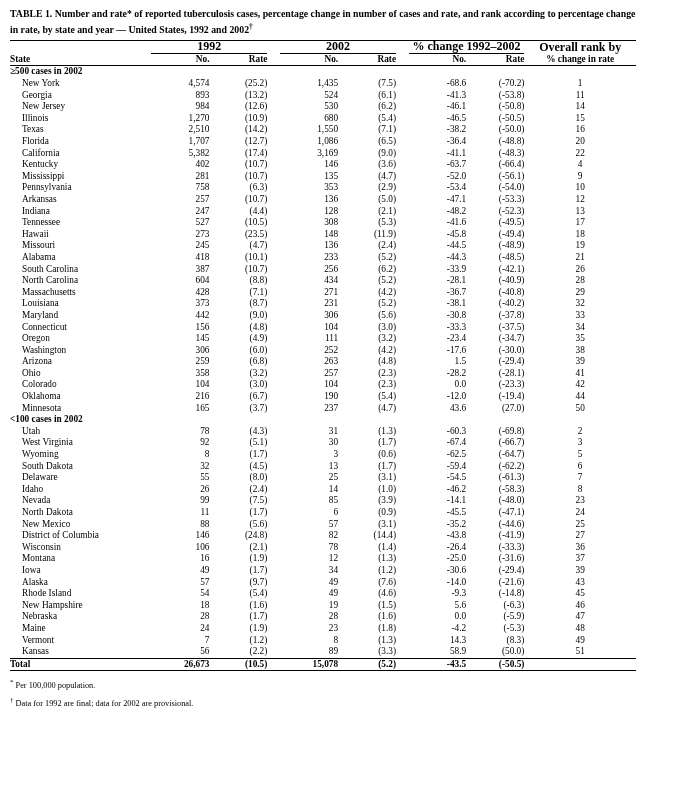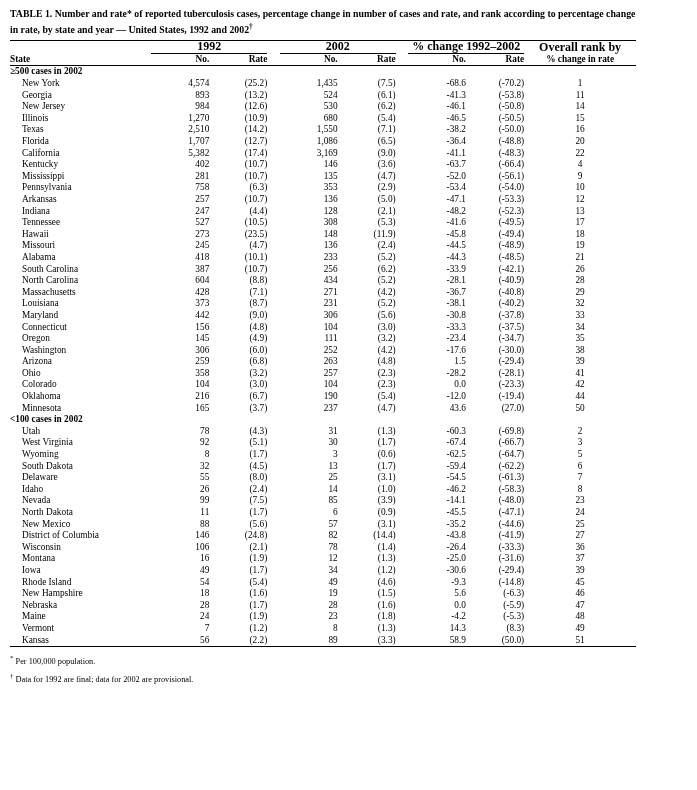--- a/index.html
+++ b/index.html
@@ -651,20 +651,32 @@
           <td class="rate">(1.7)</td>
           <td></td>
           <td class="num">34</td>
           <td class="rate">(1.2)</td>
           <td></td>
           <td class="num">-30.6</td>
           <td class="rate">(-29.4)</td>
           <td class="rank">39</td>
         </tr>
         <tr class="row">
+          <td class="state-col"><span class="state-name">Alaska</span></td>
+          <td class="num">57</td>
+          <td class="rate">(9.7)</td>
+          <td></td>
+          <td class="num">49</td>
+          <td class="rate">(7.6)</td>
+          <td></td>
+          <td class="num">-14.0</td>
+          <td class="rate">(-21.6)</td>
+          <td class="rank">43</td>
+        </tr>
+        <tr class="row">
           <td class="state-col"><span class="state-name">Rhode Island</span></td>
           <td class="num">54</td>
           <td class="rate">(5.4)</td>
           <td></td>
           <td class="num">49</td>
           <td class="rate">(4.6)</td>
           <td></td>
           <td class="num">-9.3</td>
           <td class="rate">(-14.8)</td>
           <td class="rank">45</td>
@@ -721,20 +733,32 @@
           <td class="state-col"><span class="state-name">Kansas</span></td>
           <td class="num">56</td>
           <td class="rate">(2.2)</td>
           <td></td>
           <td class="num">89</td>
           <td class="rate">(3.3)</td>
           <td></td>
           <td class="num">58.9</td>
           <td class="rate">(50.0)</td>
           <td class="rank">51</td>
+        </tr>
+        <tr class="total">
+          <td class="state-col rule-thin">Total</td>
+          <td class="num rule-thin">26,673</td>
+          <td class="rate rule-thin">(10.5)</td>
+          <td class="rule-thin"></td>
+          <td class="num rule-thin">15,078</td>
+          <td class="rate rule-thin">(5.2)</td>
+          <td class="rule-thin"></td>
+          <td class="num rule-thin">-43.5</td>
+          <td class="rate rule-thin">(-50.5)</td>
+          <td class="rank rule-thin"></td>
         </tr>
         <tr>
           <td class="rule-thin" colspan="10" style="height:1px;padding:0"></td>
         </tr>
       </tbody>
   </table>
 
   <div class="foot">
     <div><sup>*</sup><span> Per 100,000 population.</span></div>
     <div><sup>†</sup><span> Data for 1992 are final; data for 2002 are provisional.</span></div>

